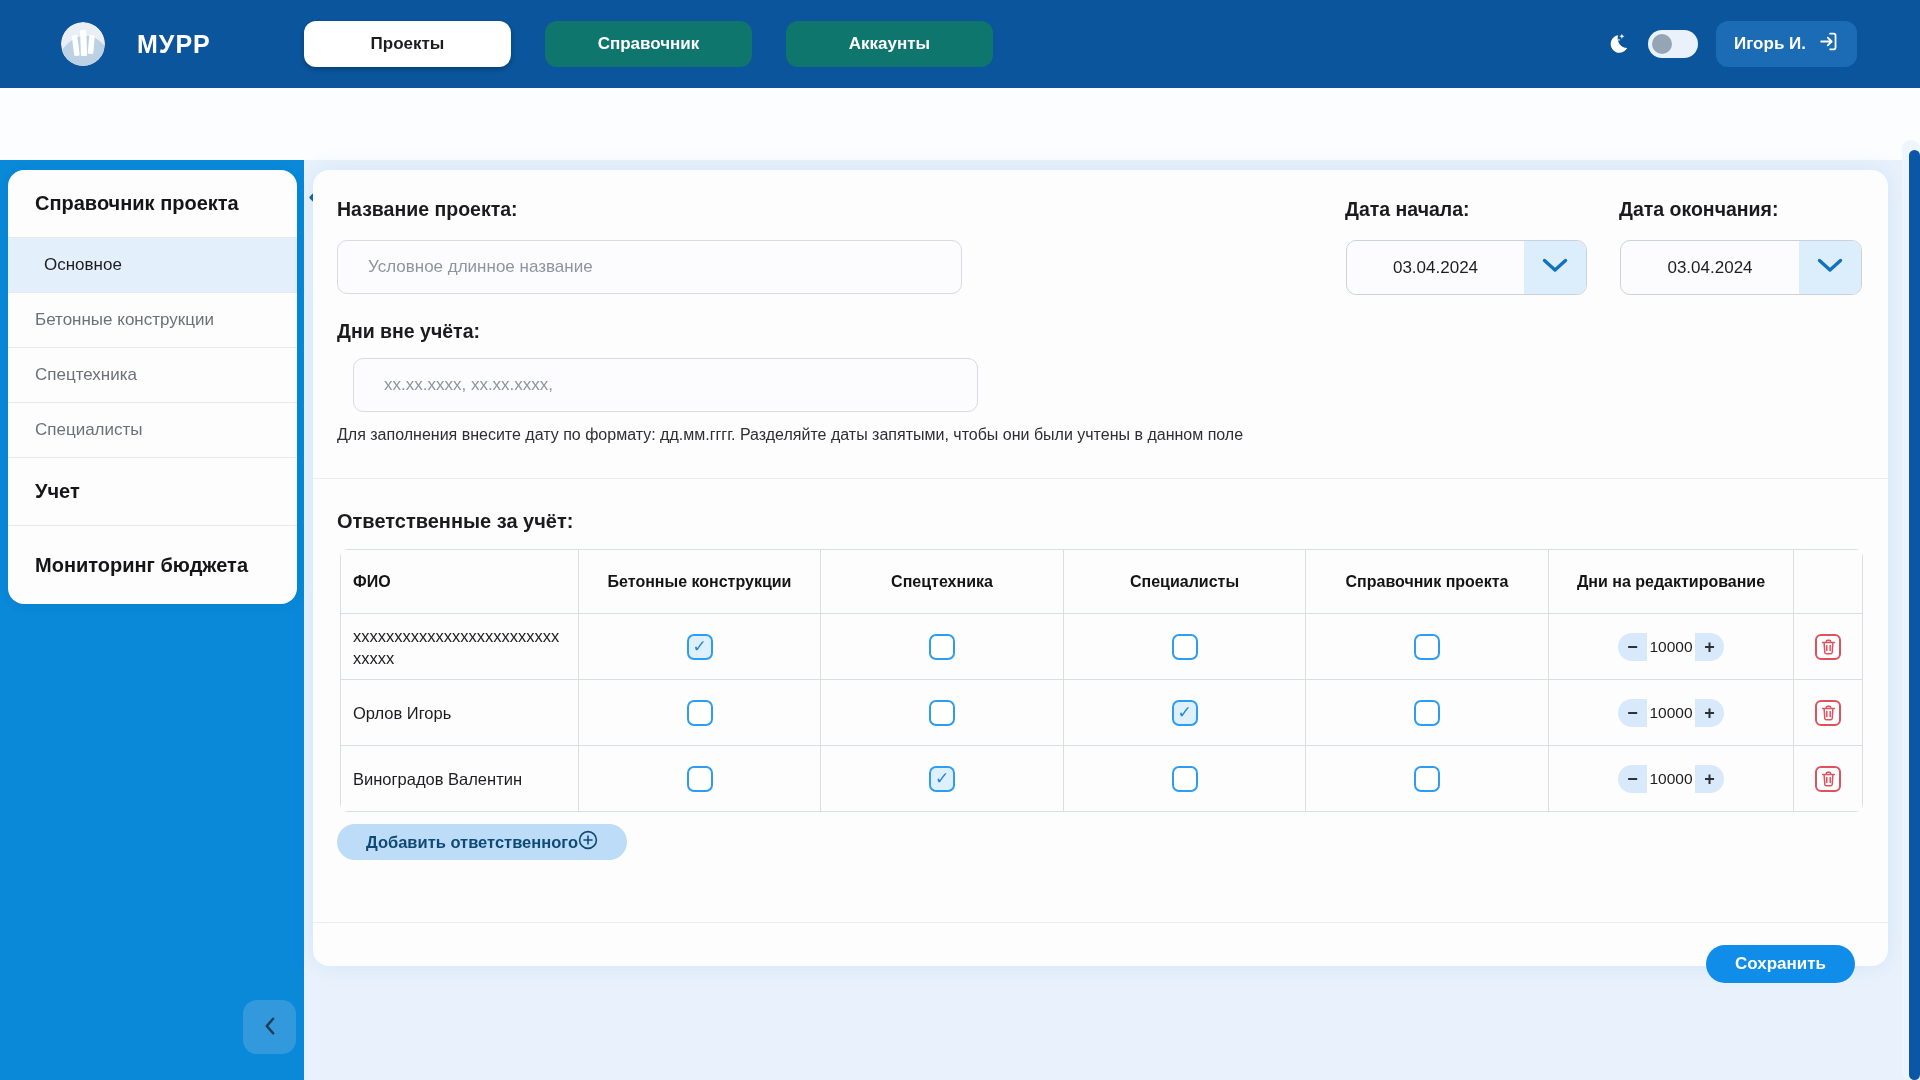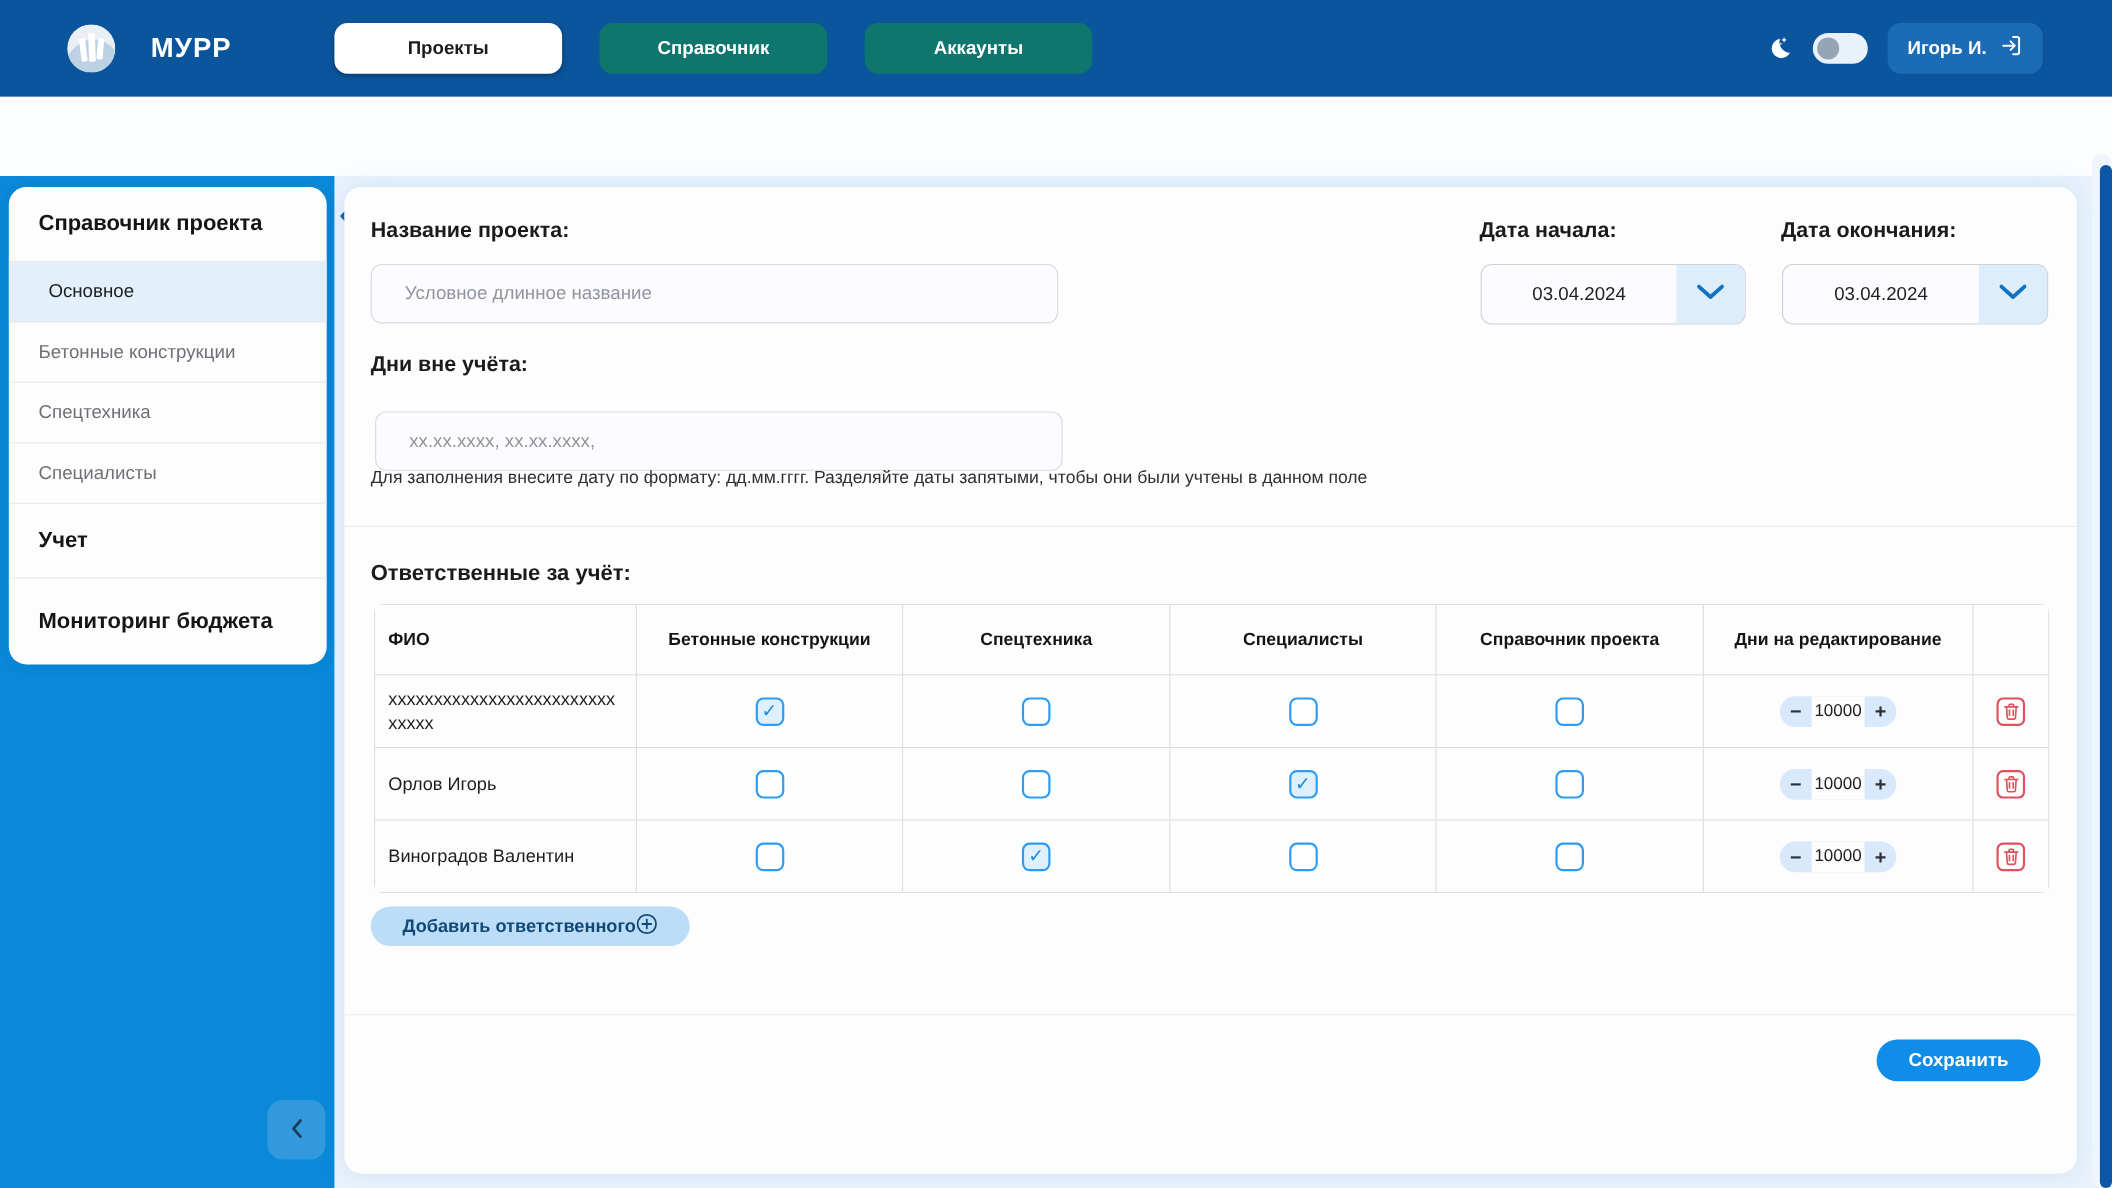--- a/index.html
+++ b/index.html
@@ -40,21 +40,21 @@
   .side-row { display:flex; align-items:center; padding:0 27px; border-bottom:1px solid #e8e8ed; cursor:pointer; }
   .side-row:last-child { border-bottom:none; }
   .side-row.header { height:68px; font-size:20px; font-weight:700; color:#151517; }
   .side-row.hdr-last { height:78px; }
   .side-row.item { height:55px; font-size:17px; color:#6d7176; }
   .side-row.item.active { background:#e3f0fb; color:#1d1d1f;padding-left:36px; }
   .collapse-btn { position:absolute; left:243px; top:840px; width:53px; height:54px; border:none; border-radius:14px;
                   background:#3299dd; display:flex; align-items:center; justify-content:center; cursor:pointer; }
 
   
-  .main-card { position:absolute; left:313px; top:170px; width:1575px; height:897px; background:#fdfdfe;
+  .main-card { position:absolute; left:313px; top:170px; width:1575px; height:796px; background:#fdfdfe;
                border-radius:16px; box-shadow:0 0 24px rgba(13,110,190,.10); }
   .field-label { position:absolute; font-size:19.5px; font-weight:700; color:#1b1b1d; }
   .text-input { position:absolute; width:625px; height:54px; border:1px solid #d9dae3; border-radius:10px;
                 background:#fcfcfe; padding:0 18px 0 30px; font-size:17px; color:#1d1d1f; outline:none;
                 font-family:inherit; }
   .text-input::placeholder { color:#9094a0; }
   .date-ctl { position:absolute; height:55px; border:1.5px solid #ccd2da; border-radius:10px; background:#fcfcfe;
               display:flex; overflow:hidden; cursor:pointer; }
   .date-val { flex:1; display:flex; align-items:center; justify-content:center; font-size:17px; color:#1e1e20; }
   .date-drop { width:62px; background:#dcedfb; display:flex; align-items:center; justify-content:center; }
@@ -200,21 +200,21 @@
       <div class="date-drop">
         <span>
           <svg width="26" height="15" viewBox="0 0 26 15" fill="none" stroke="#1272bd" stroke-width="3.4" stroke-linecap="round" stroke-linejoin="round">
               <path d="M2.5 2.5 13 12l10.5-9.5"></path>
             </svg>
         </span>
       </div>
     </div>
 
     <label class="field-label" style="left:24px; top:150px;">Дни вне учёта:</label>
-    <input class="text-input" style="left: 28px; top: 188px; margin-top: 16px;" type="text" placeholder="хх.хх.хххх, хх.хх.хххх,">
+    <input class="text-input" style="left: 40px; top: 188px;" type="text" placeholder="хх.хх.хххх, хх.хх.хххх,">
     <div class="hint" style="left:24px; top:256px;">Для заполнения внесите дату по формату: дд.мм.гггг. Разделяйте даты запятыми, чтобы они были учтены в данном поле</div>
 
     <div class="hr" style="top:308px;"></div>
 
     <div class="section-title" style="left:24px; top:340px;">Ответственные за учёт:</div>
 
     <table class="resp-table">
       <colgroup>
         <col style="width:238px">
           <col style="width:242px">

